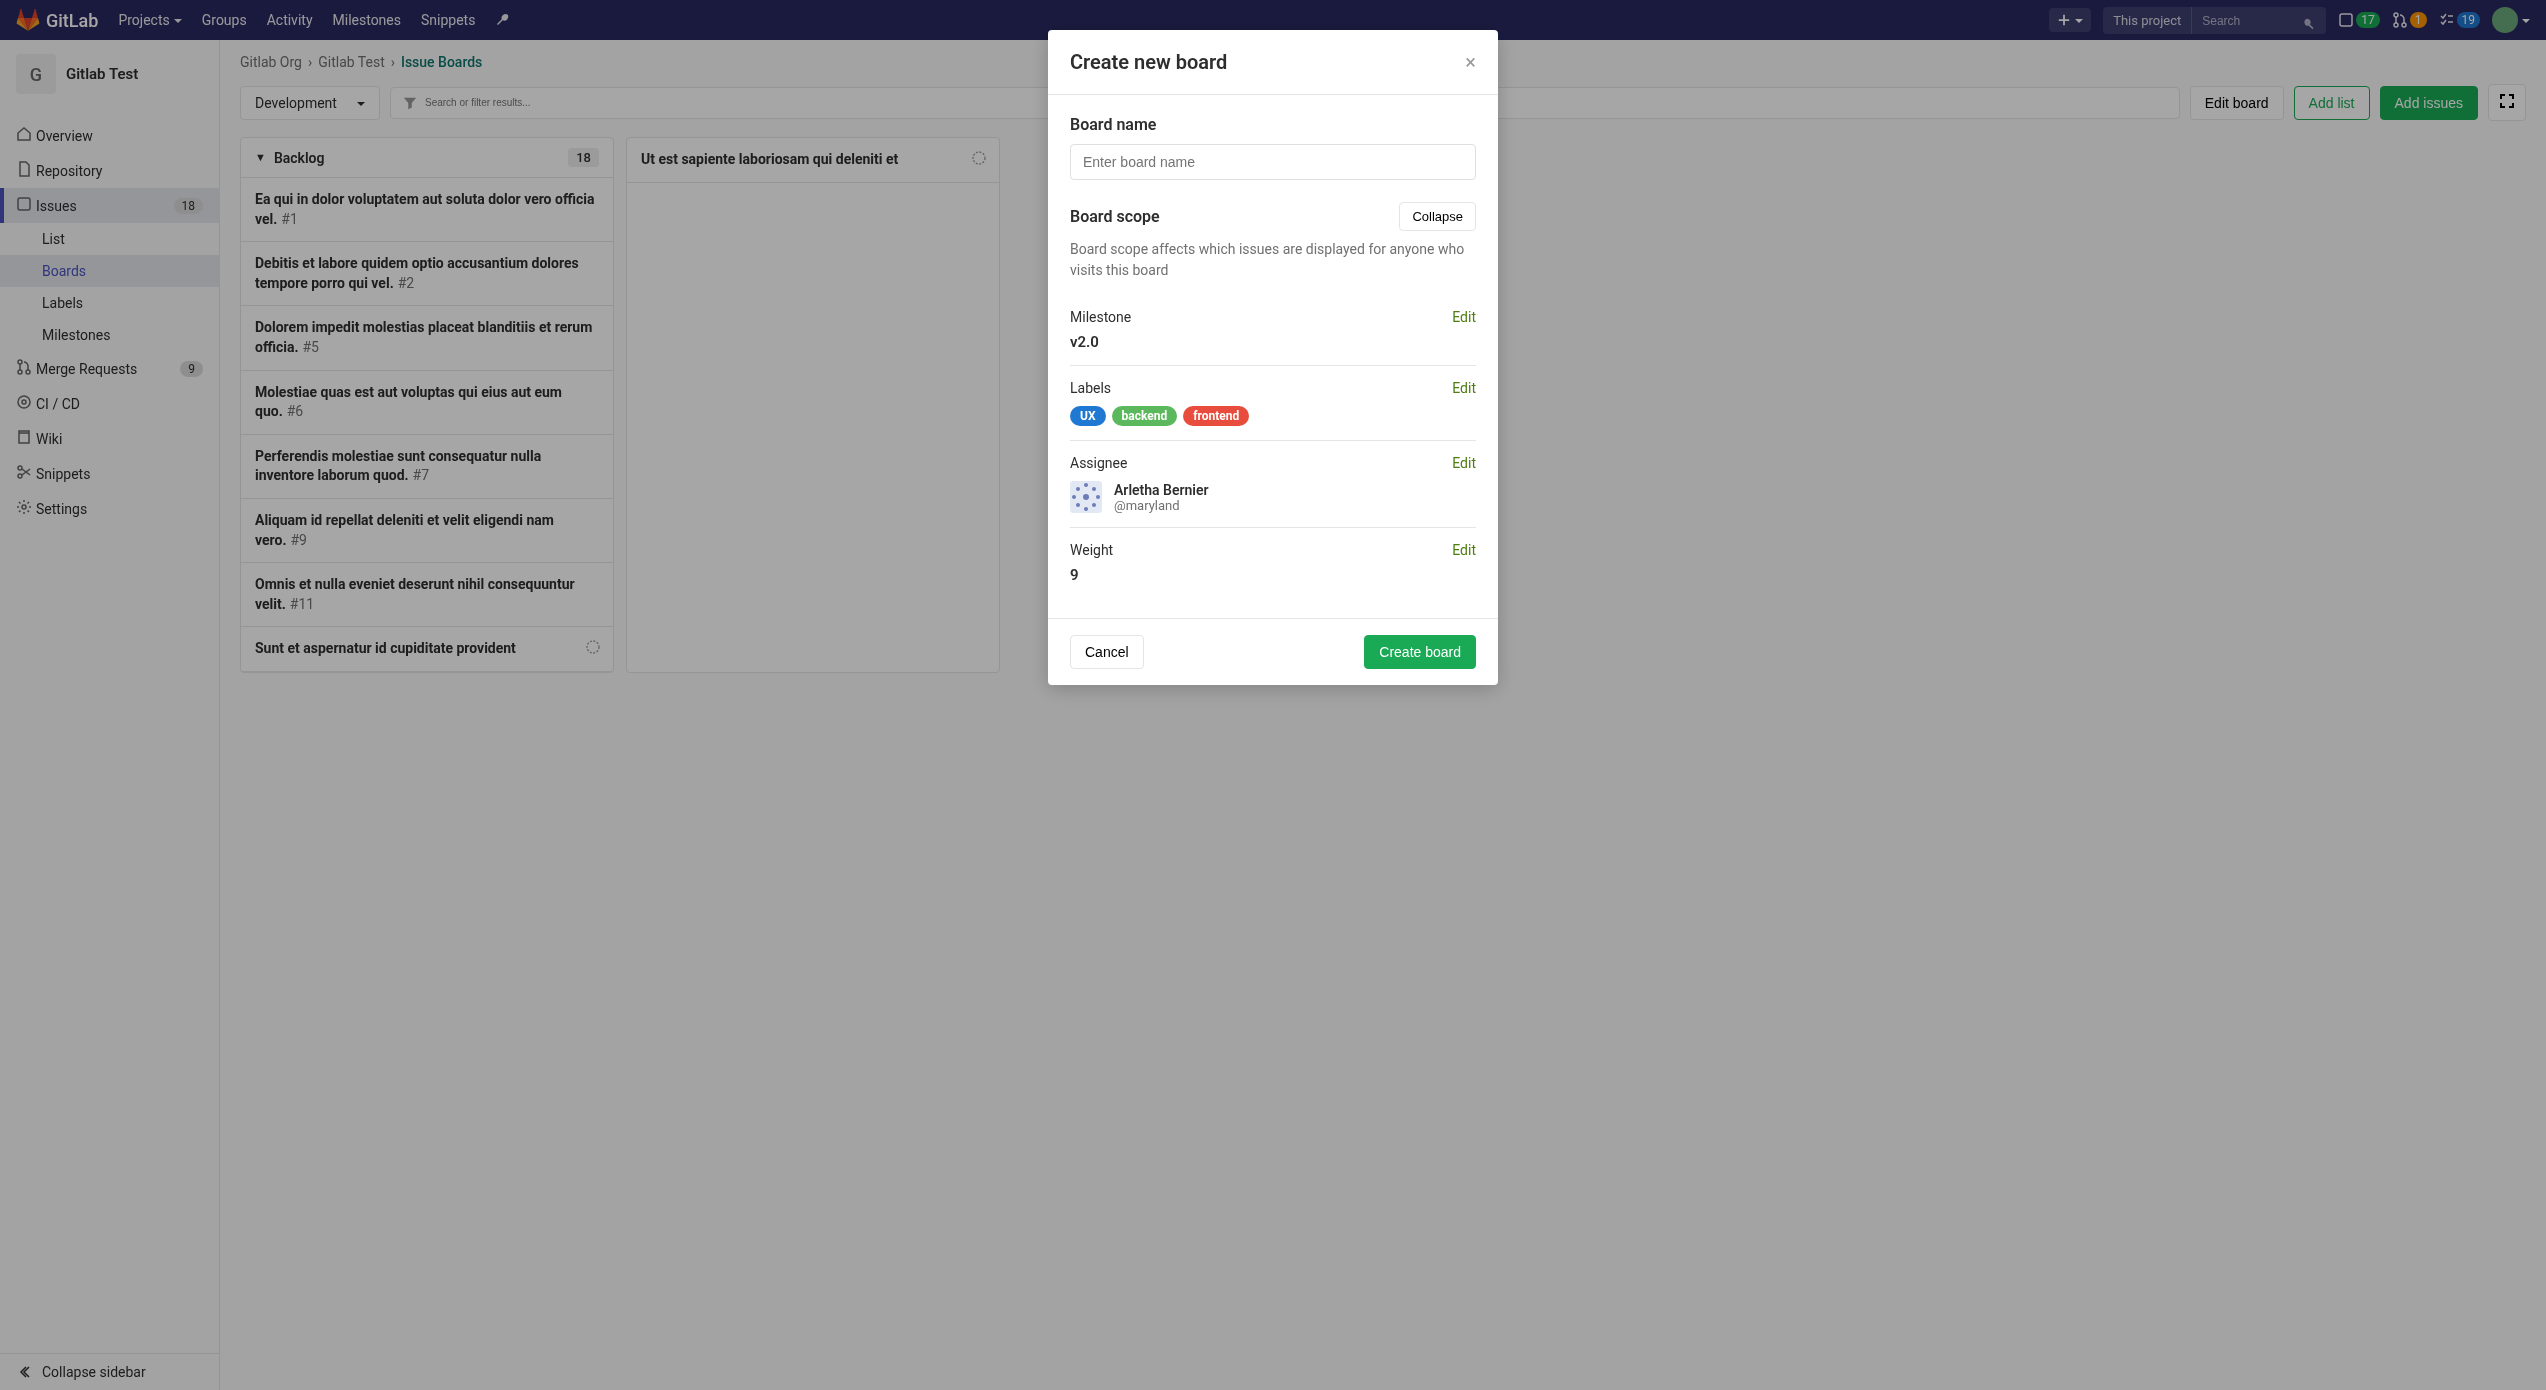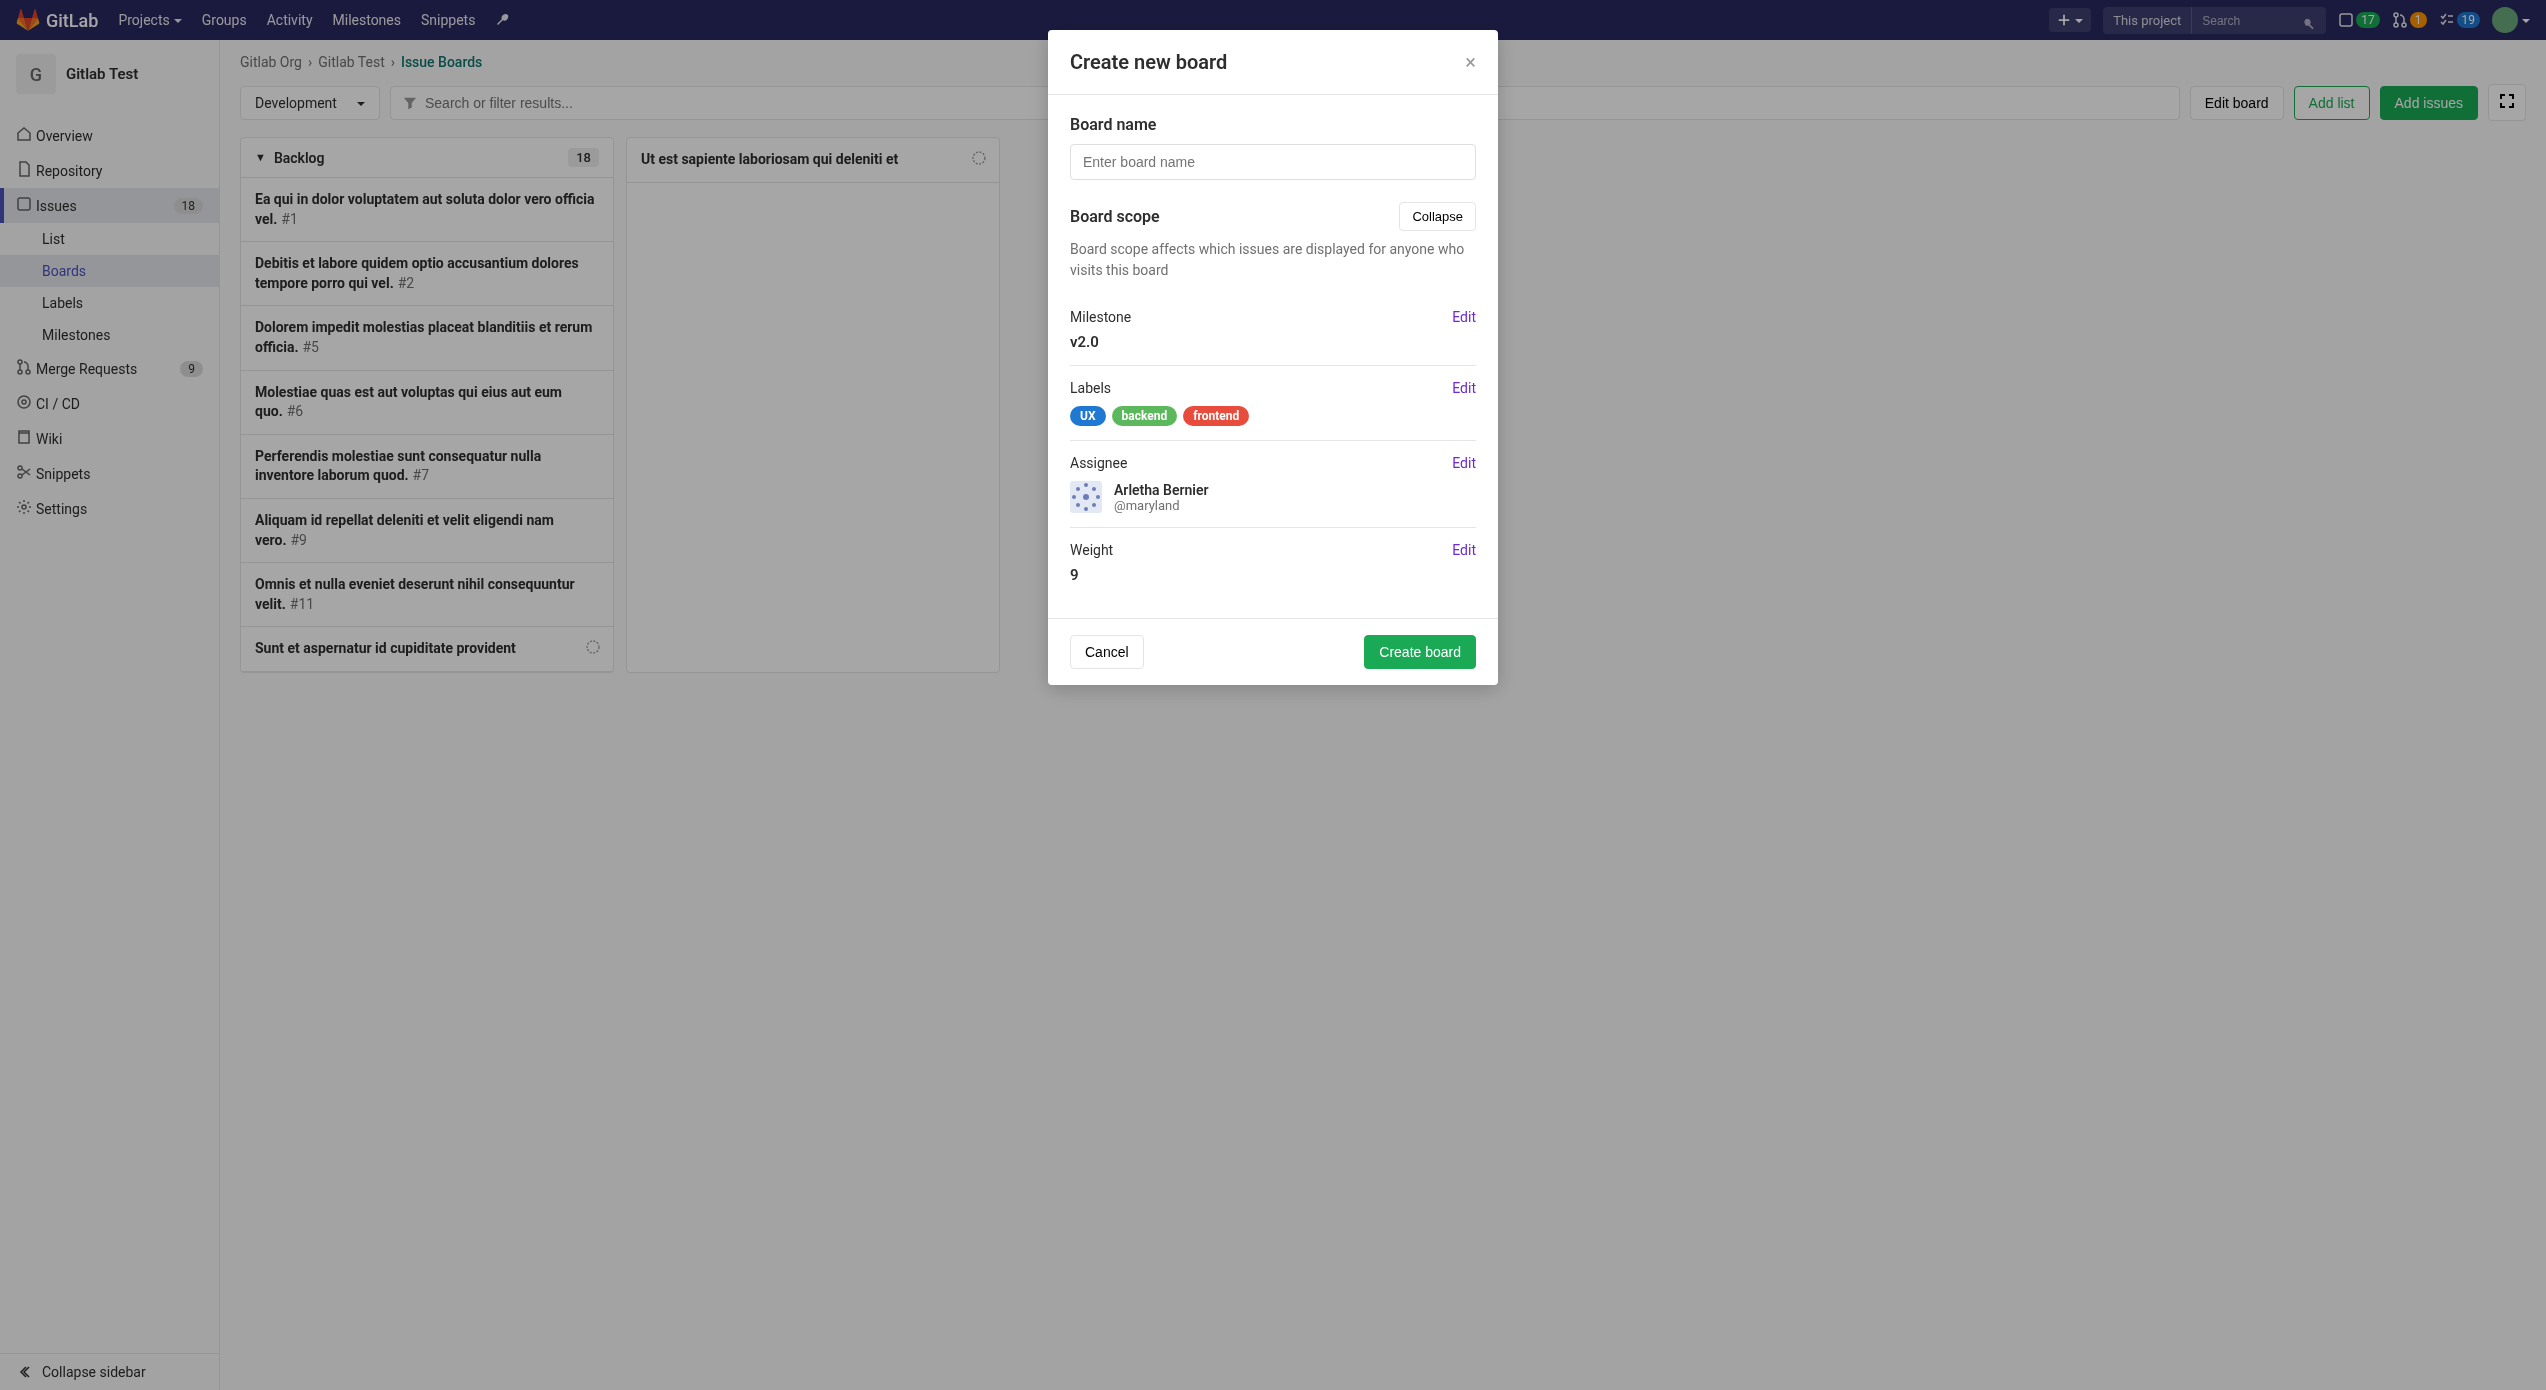--- a/index.html
+++ b/index.html
@@ -37,21 +37,21 @@
 .sub-nav .nav-row.sub-active { background: #e4e7ed; font-weight: 400; color: #4b51bd; }
 .sidebar-footer { border-top: 1px solid #e5e5e5; padding: 10px 16px; display: flex; align-items: center; gap: 10px; cursor: pointer; }
 
 .main { flex: 1; overflow: auto; }
 .breadcrumb { padding: 14px 20px; color: #707070; font-size: 14px; display: flex; align-items: center; gap: 6px; }
 .breadcrumb a { color: #707070; text-decoration: none; }
 .breadcrumb .current { color: #0f766e; font-weight: 500; }
 .toolbar { display: flex; align-items: center; gap: 10px; padding: 0 20px 16px; }
 .dropdown-btn { background: #fff; border: 1px solid #e5e5e5; border-radius: 4px; padding: 8px 14px; display: flex; align-items: center; gap: 10px; color: #2e2e2e; width: 140px; justify-content: space-between; }
 .filter-input { flex: 1; background: #fff; border: 1px solid #e5e5e5; border-radius: 4px; padding: 8px 12px; display: flex; align-items: center; gap: 8px; }
-.filter-input input { border: none; outline: none; flex: 1; font-size: 14px; background: transparent; }
+.filter-input input { border: none; outline: none; flex: 1; font-size: 10px; background: transparent; }
 .btn { padding: 8px 14px; border-radius: 4px; border: 1px solid #e5e5e5; background: #fff; cursor: pointer; font-size: 14px; }
 .btn.green-outline { color: #1aaa55; border-color: #1aaa55; font-weight: 500; }
 .btn.green { background: #1aaa55; color: #fff; border-color: #1aaa55; font-weight: 500; }
 .btn.icon-btn { padding: 8px 10px; }
 
 .boards { display: flex; gap: 12px; padding: 0 20px; }
 .board-col { width: 374px; background: #fff; border: 1px solid #e5e5e5; border-radius: 4px; }
 .col-header { display: flex; align-items: center; gap: 8px; padding: 10px 14px; border-bottom: 1px solid #e5e5e5; font-weight: 600; }
 .col-header .count { margin-left: auto; background: #eee; padding: 2px 8px; border-radius: 4px; font-weight: 500; font-size: 13px; }
 .card { padding: 12px 14px; border-bottom: 1px solid #e5e5e5; font-size: 14px; line-height: 1.4; position: relative; }
@@ -66,21 +66,21 @@
 .modal-body { padding: 20px 22px; }
 .form-label { font-weight: 600; font-size: 16px; margin-bottom: 10px; display: block; }
 .form-input { width: 100%; padding: 9px 12px; border: 1px solid #dfdfdf; border-radius: 4px; font-size: 14px; outline: none; }
 .scope-header { display: flex; align-items: center; margin-top: 22px; }
 .scope-header .form-label { margin-bottom: 0; }
 .scope-header .btn { margin-left: auto; padding: 6px 12px; font-size: 13px; }
 .scope-desc { color: #707070; font-size: 14px; margin-top: 8px; line-height: 1.5; }
 .scope-section { border-top: 1px solid #e5e5e5; padding: 14px 0; }
 .scope-section:first-of-type { border-top: none; }
 .scope-row { display: flex; align-items: center; }
-.scope-row .edit-link { margin-left: auto; color: #6d28d9; cursor: pointer; font-size: 14px; }
+.scope-row .edit-link { margin-left: auto; color: #4d7c0f; cursor: pointer; font-size: 14px; }
 .scope-value { margin-top: 8px; font-weight: 600; font-size: 15px; }
 .labels-row { margin-top: 10px; display: flex; gap: 6px; }
 .label-pill { border-radius: 12px; padding: 3px 10px; font-size: 12px; color: #fff; font-weight: 700; }
 .assignee-row { display: flex; align-items: center; gap: 12px; margin-top: 10px; }
 .assignee-avatar { width: 32px; height: 32px; border-radius: 4px; background: #e3e8f5; }
 .assignee-name { font-weight: 600; }
 .assignee-handle { color: #707070; font-size: 13px; }
 .modal-footer { border-top: 1px solid #e5e5e5; padding: 16px 22px; display: flex; }
 .modal-footer .btn.green { margin-left: auto; }
 .chevron-down::after { content: ""; display: inline-block; border: 4px solid transparent; border-top-color: currentColor; position: relative; top: 2px; }

